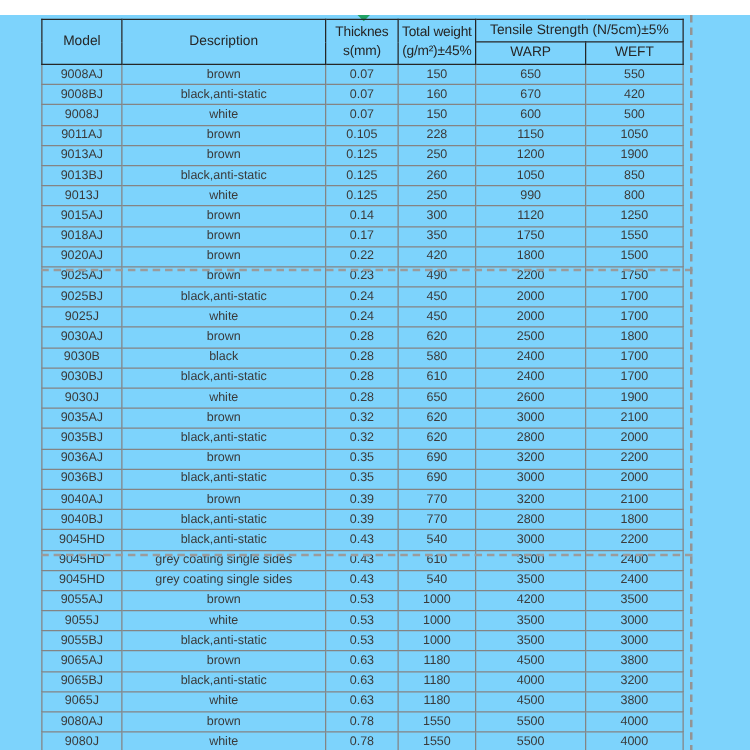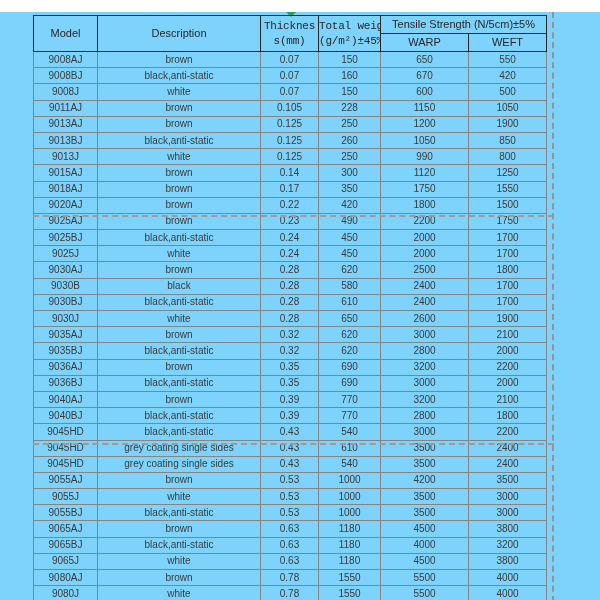--- a/index.html
+++ b/index.html
@@ -22,21 +22,21 @@
   
   table.spec td{
     border:1px solid #848484;
     font-size:10px;color:#3a3a3a;height:15.2px;line-height:14px;
   }
   
   table.spec th{
     border:1px solid #262626;
     font-size:11px;font-weight:400;color:#262626;height:17px;line-height:15px;
   }
-  th .h2line{display:block;line-height:15px;font-family:Liberation Mono, monospace;}
+  th .h2line{display:block;line-height:15px;}
   .col-model{width:64px;}
   .col-desc{width:163px;}
   .col-thick{width:58px;}
   .col-weight{width:62px;}
   .col-warp{width:88px;}
   .col-weft{width:78px;}
   th.tight{font-size:10.5px;letter-spacing:-0.2px;}
 
   
   .pagebreak-v{

